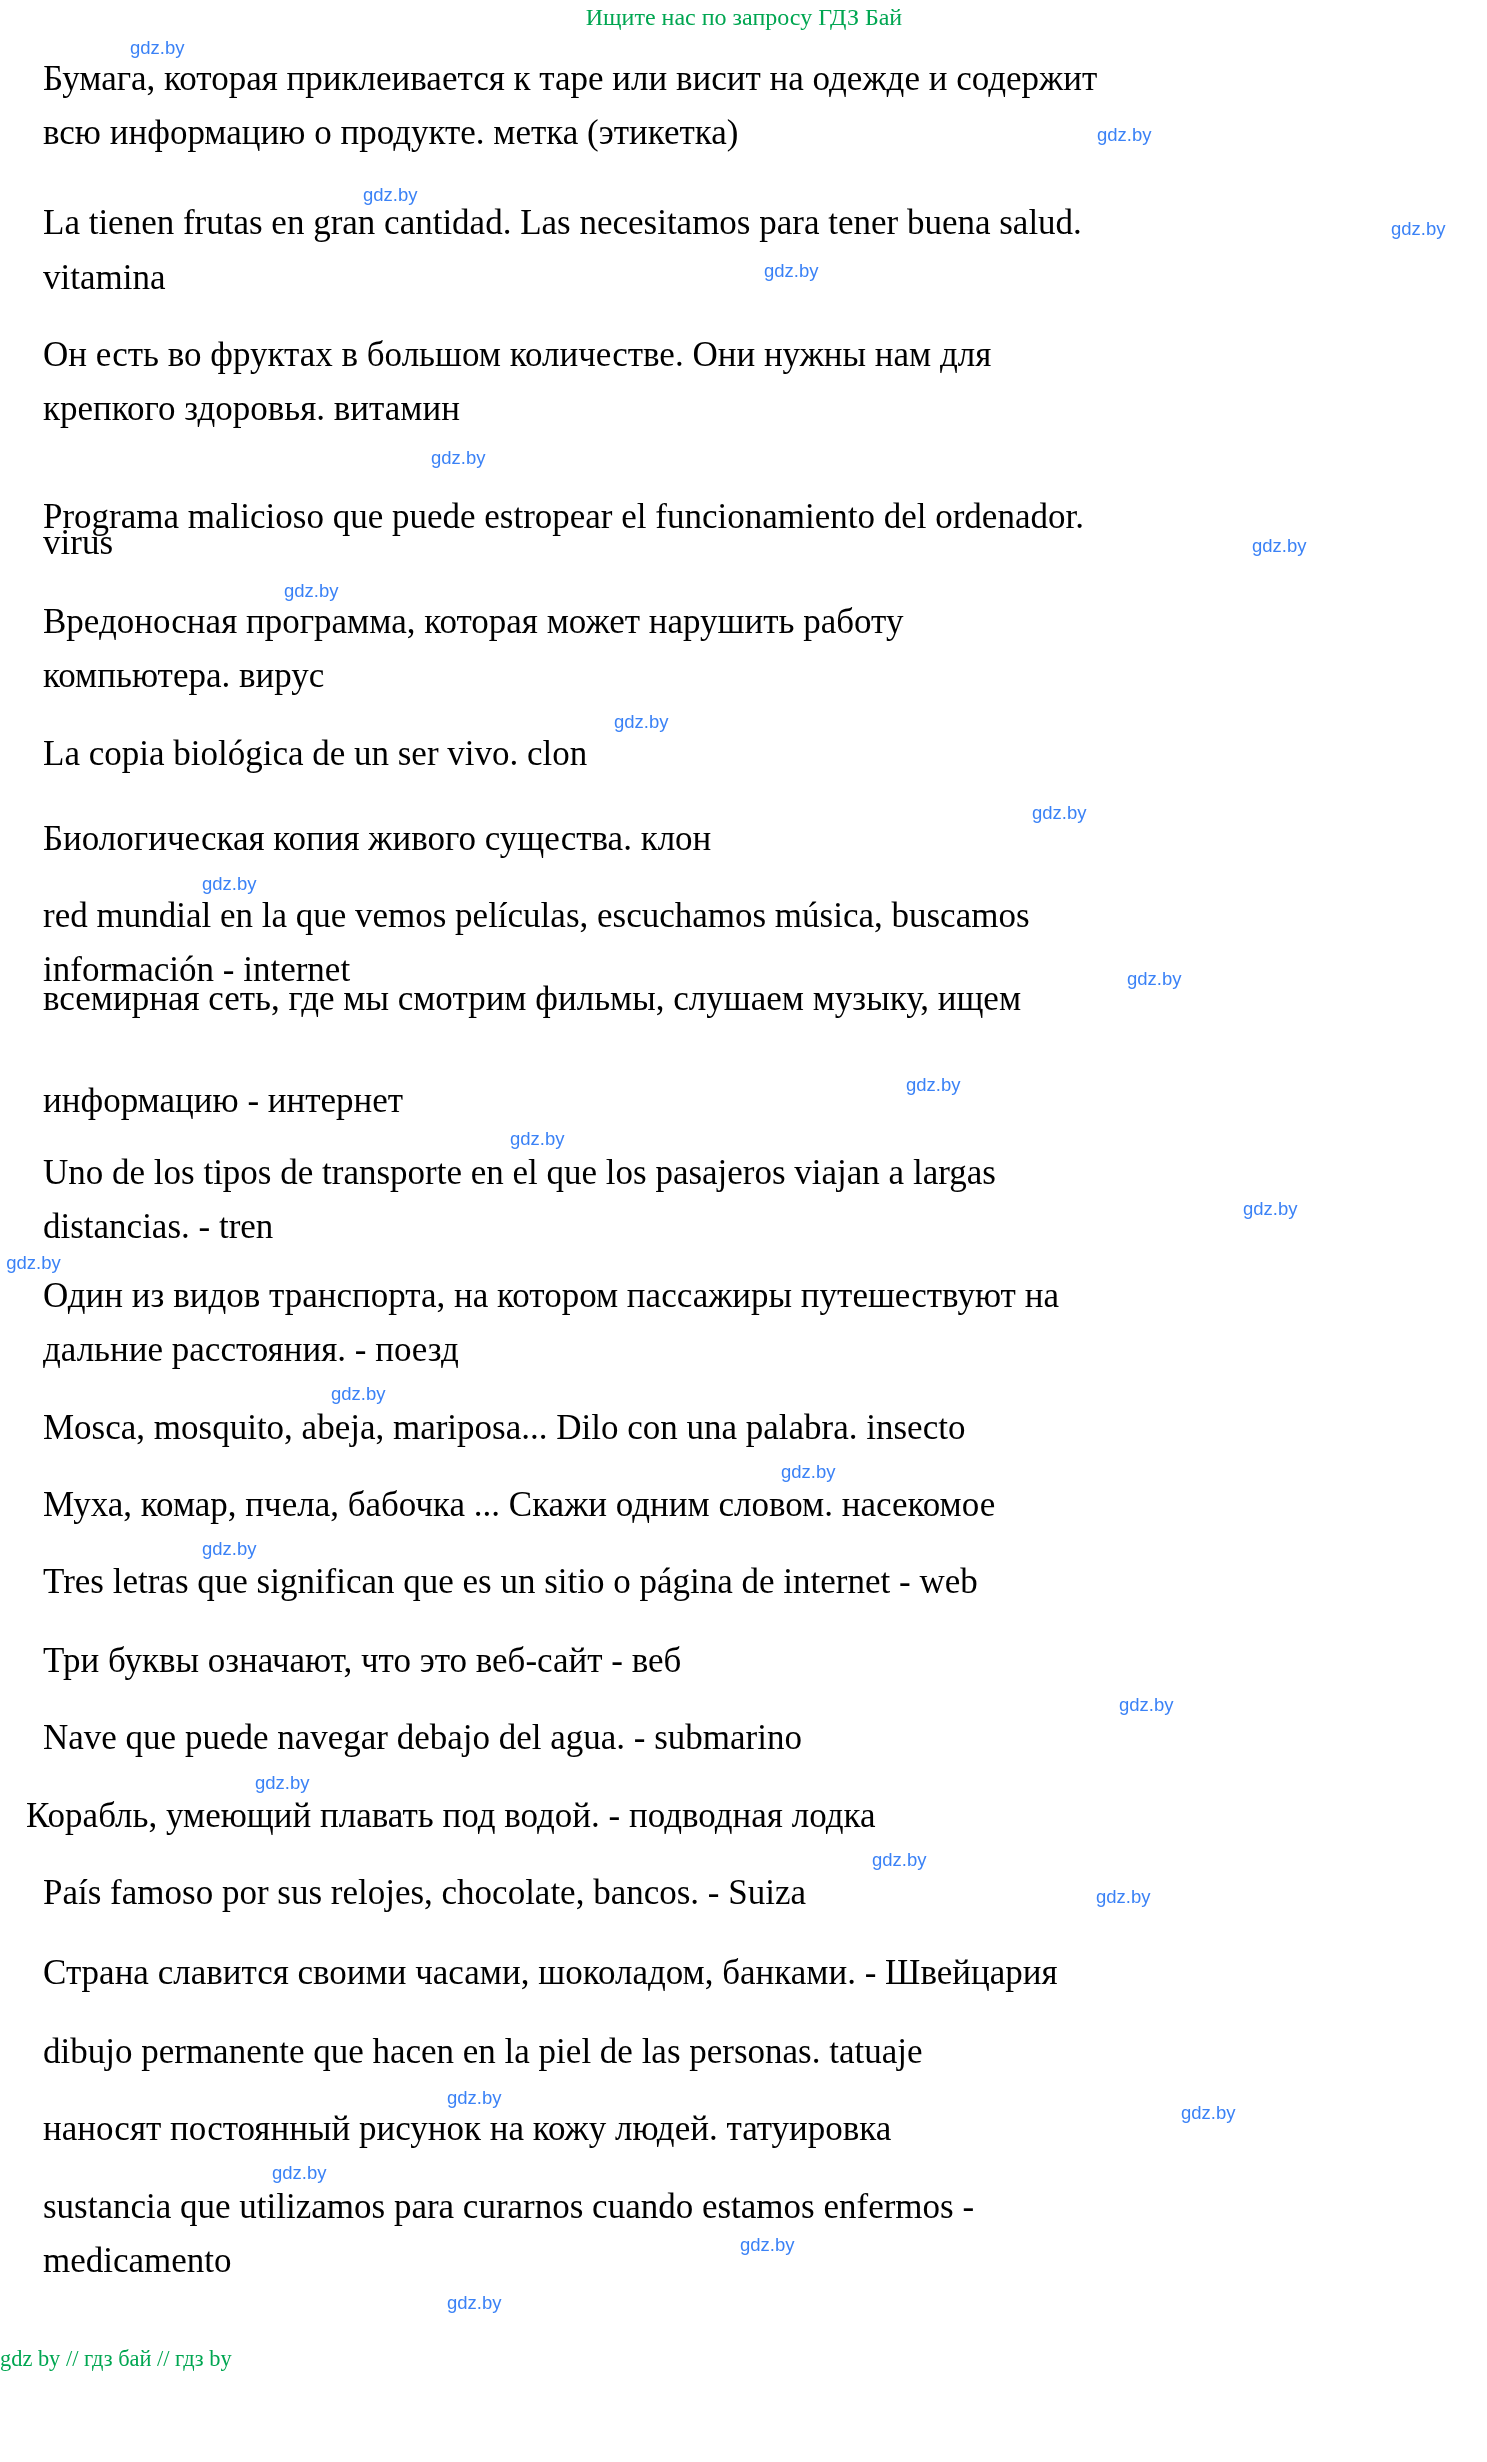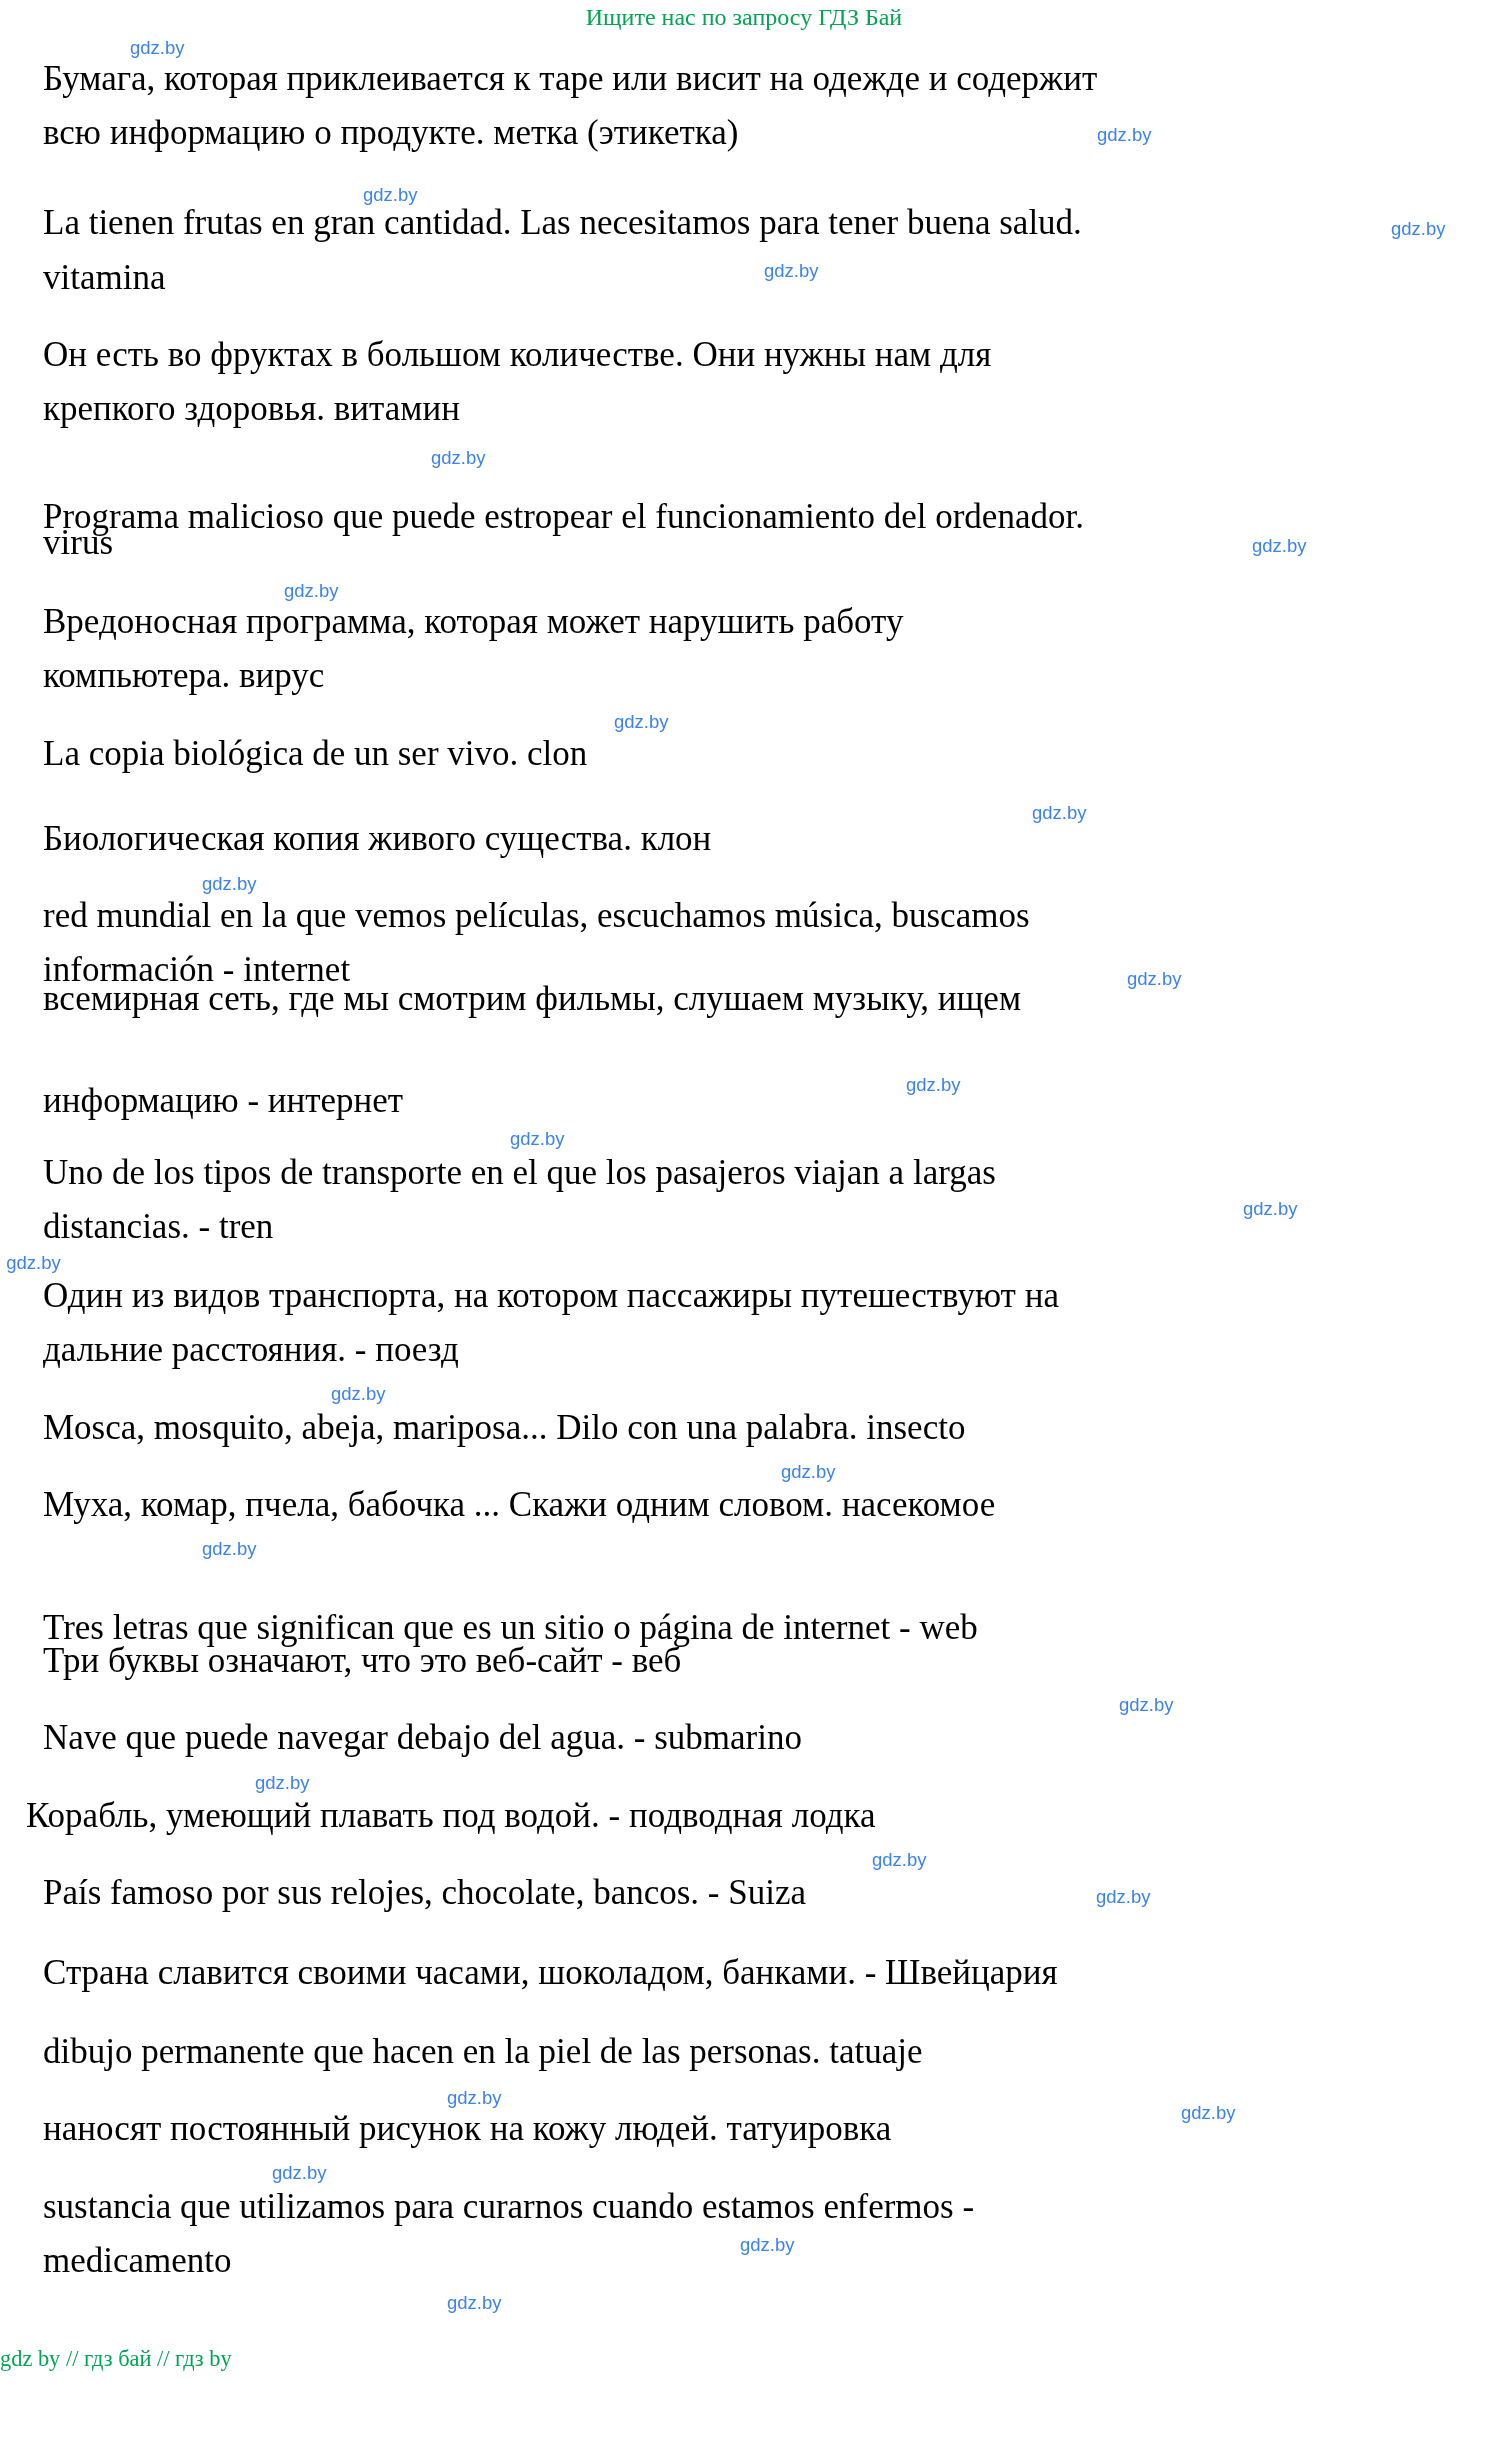--- a/index.html
+++ b/index.html
@@ -73,21 +73,21 @@
       <div class="text-line" style="left: 43px; top: 895px;">red mundial en la que vemos películas, escuchamos música, buscamos</div>
       <div class="text-line" style="left: 43px; top: 949px;">información - internet</div>
       <div class="text-line" style="left: 43px; top: 978px;">всемирная сеть, где мы смотрим фильмы, слушаем музыку, ищем</div>
       <div class="text-line" style="left: 43px; top: 1080px;">информацию - интернет</div>
       <div class="text-line" style="left: 43px; top: 1152px;">Uno de los tipos de transporte en el que los pasajeros viajan a largas</div>
       <div class="text-line" style="left: 43px; top: 1206px;">distancias. - tren</div>
       <div class="text-line" style="left: 43px; top: 1275px;">Один из видов транспорта, на котором пассажиры путешествуют на</div>
       <div class="text-line" style="left: 43px; top: 1329px;">дальние расстояния. - поезд</div>
       <div class="text-line" style="left: 43px; top: 1407px;">Mosca, mosquito, abeja, mariposa... Dilo con una palabra. insecto</div>
       <div class="text-line" style="left: 43px; top: 1484px;">Муха, комар, пчела, бабочка ... Скажи одним словом. насекомое</div>
-      <div class="text-line" style="left: 43px; top: 1561px; margin-top: 46px;">Tres letras que significan que es un sitio o página de internet - web</div>
+      <div class="text-line" style="left: 43px; top: 1561px;">Tres letras que significan que es un sitio o página de internet - web</div>
       <div class="text-line" style="left: 43px; top: 1640px;">Три буквы означают, что это веб-сайт - веб</div>
       <div class="text-line" style="left: 43px; top: 1717px;">Nave que puede navegar debajo del agua. - submarino</div>
       <div class="text-line" style="left: 26px; top: 1795px;">Корабль, умеющий плавать под водой. - подводная лодка</div>
       <div class="text-line" style="left: 43px; top: 1872px;">País famoso por sus relojes, chocolate, bancos. - Suiza</div>
       <div class="text-line" style="left: 43px; top: 1952px;">Страна славится своими часами, шоколадом, банками. - Швейцария</div>
       <div class="text-line" style="left: 43px; top: 2031px;">dibujo permanente que hacen en la piel de las personas. tatuaje</div>
       <div class="text-line" style="left: 43px; top: 2108px;">наносят постоянный рисунок на кожу людей. татуировка</div>
       <div class="text-line" style="left: 43px; top: 2186px;">sustancia que utilizamos para curarnos cuando estamos enfermos -</div>
       <div class="text-line" style="left: 43px; top: 2240px;">medicamento</div>
       <div class="watermark" style="left: 130px; top: 37px;">gdz.by</div>

